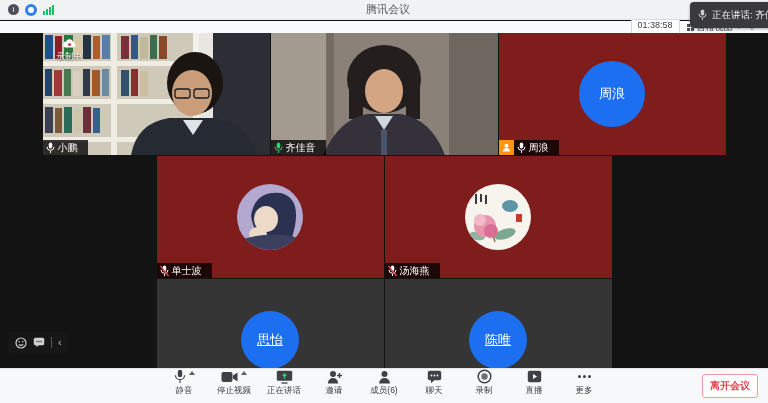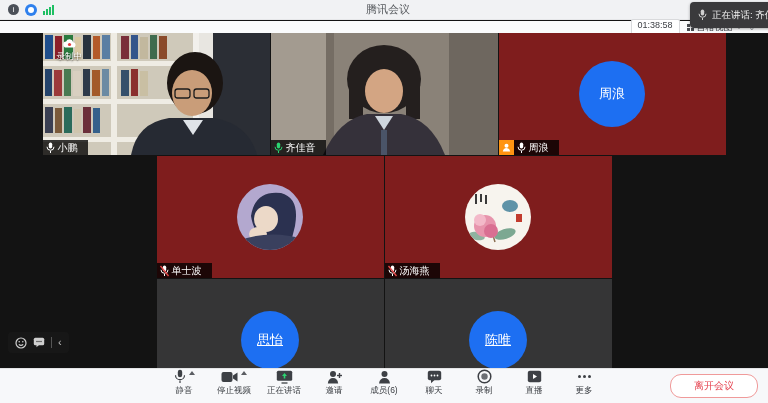--- a/index.html
+++ b/index.html
@@ -85,22 +85,22 @@
   .tb-center { position:absolute; left:50%; top:0; bottom:8px;
     transform:translateX(-50%); display:flex; align-items:center; gap:4px; }
   .tb-btn { width:46px; display:flex; flex-direction:column; align-items:center;
     gap:1px; cursor:pointer; color:#3d4045; padding-top:2px; }
   .tb-ic-row { height:15px; display:flex; align-items:center; }
   .tb-label { font-size:8.5px; white-space:nowrap; }
   .caret-up { width:0; height:0; border-left:3px solid transparent;
     border-right:3px solid transparent; border-bottom:4px solid #5a5d62;
     margin-left:3px; margin-bottom:8px; cursor:pointer; }
   .leave-btn { position:absolute; right:10px; top:50%; transform:translateY(-50%);
-    border:1px solid #f09a9a; color:#e64552; background:#fff; border-radius:11px;
-    font-size:10px; padding:4px 23px; cursor:pointer; }
+    border:1px solid #f09a9a; color:#e64552; background:#fff; border-radius:3px;
+    font-size:10px; padding:4px 7px; cursor:pointer;font-weight:bold; }
   .dots3 { display:flex; gap:2px; }
   .dots3 i { width:3px; height:3px; border-radius:50%; background:#3d4045; display:block; }
 </style>
 </head>
 <body>
 
 <div class="window">
 
   <div class="titlebar">
     <div class="tb-left-icons">

